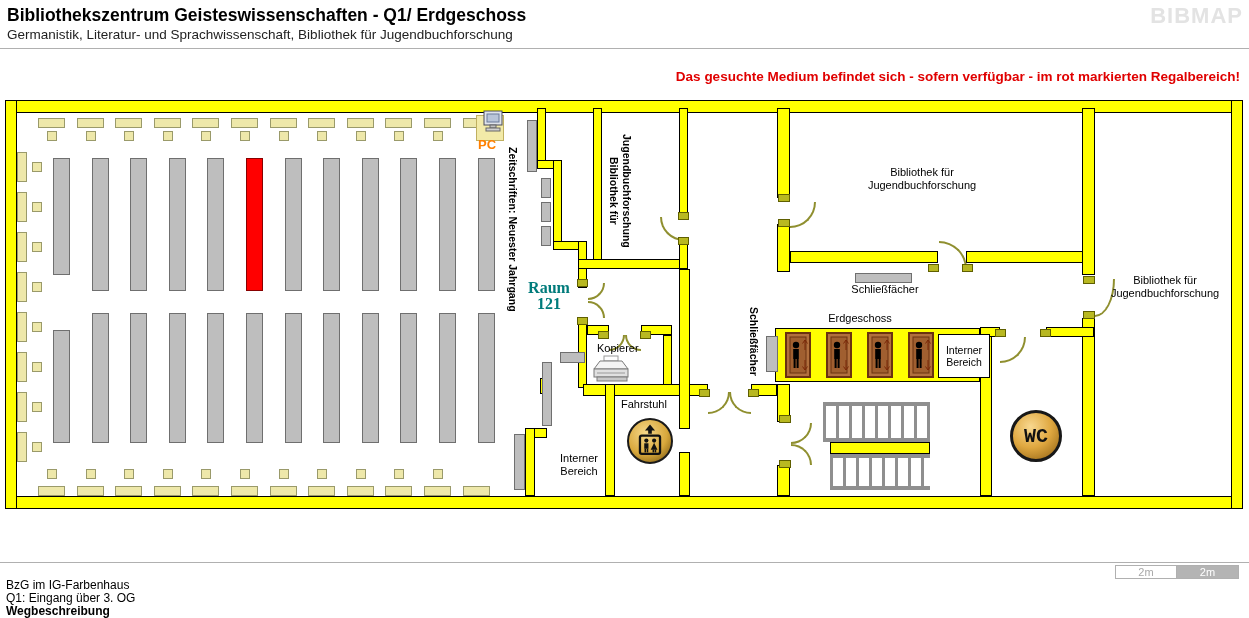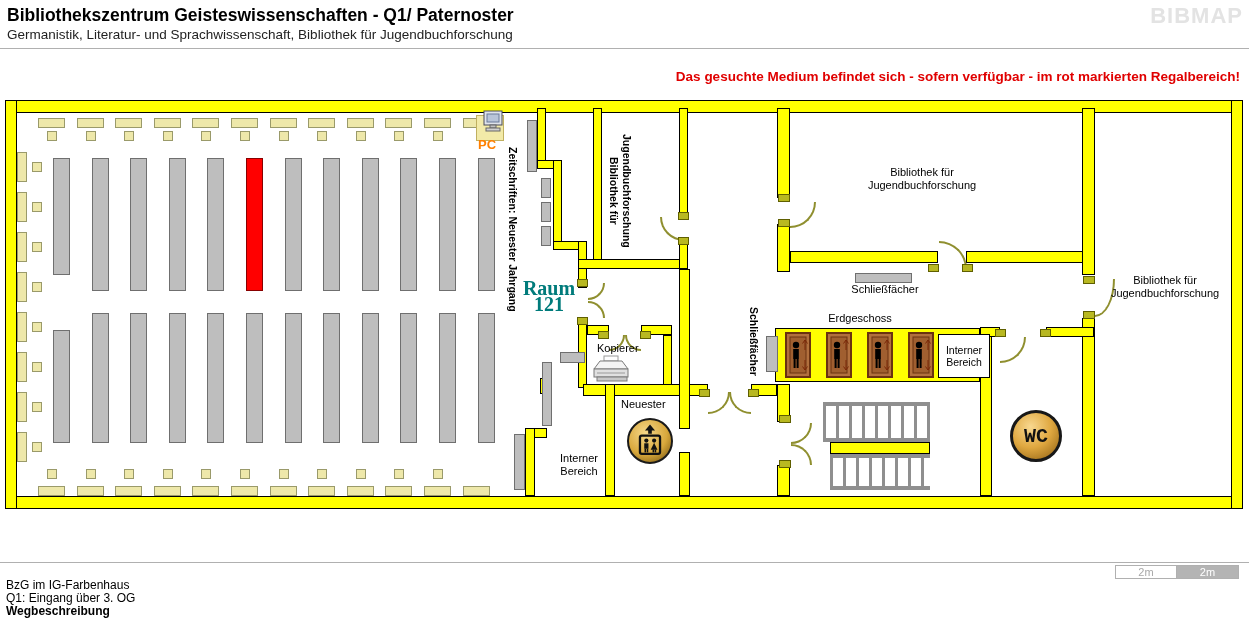--- a/index.html
+++ b/index.html
@@ -24,21 +24,21 @@
   .shelf{position:absolute;background:#bebebe;border:1px solid #6f6f6f;box-sizing:border-box;z-index:2;}
   .shelf.red{background:#ff0000;border-color:#880000;}
   .hr{position:absolute;left:0;width:1249px;height:1px;background:#b0b0b0;z-index:8;}
   #title{left:7px;top:5px;font-size:17.5px;font-weight:bold;}
   #subtitle{left:7px;top:27px;font-size:13.5px;color:#222;}
   #logo{right:6px;top:3px;font-size:22px;font-weight:bold;letter-spacing:1px;color:#e3e3e3;z-index:0;}
   #notice{right:9px;top:69px;font-size:13.5px;font-weight:bold;color:#e00000;z-index:8;padding-left:47px;}
   #pcpad{left:476px;top:115px;width:26px;height:24px;background:#f2eaa8;border:1px solid #c0b060;z-index:5;}
   #pclbl{left:478px;top:137px;font-size:13px;font-weight:bold;color:#ff8000;z-index:7;}
   #raum121{left:521px;top:280px;width:56px;text-align:center;font-family:"Liberation Serif",serif;
-           font-weight:bold;font-size:20px;line-height:16px;color:#007b7b;z-index:7;}
+           font-weight:bold;font-size:16px;line-height:16px;color:#007b7b;z-index:7;}
   #elev{left:627px;top:418px;width:46px;height:46px;border-radius:50%;border:2px solid #1a1a1a;
         background:radial-gradient(circle at 40% 32%,#f6d88a,#d8a83c 55%,#6a4a08);z-index:6;box-sizing:border-box;}
   #wc{left:1010px;top:410px;width:52px;height:52px;border-radius:50%;border:3px solid #181818;
       background:radial-gradient(circle at 38% 30%,#f8d890,#e0a840 48%,#8a5c10);z-index:6;box-sizing:border-box;
       display:flex;align-items:center;justify-content:center;font-size:20px;font-weight:bold;color:#111;font-family:Liberation Mono, monospace;}
   .pater{position:absolute;z-index:6;}
   #interner-box{left:938px;top:334px;width:52px;height:44px;background:#fff;border:1px solid #000;z-index:3;
                 box-sizing:border-box;display:flex;align-items:center;justify-content:center;}
   #interner-box .lbl{position:static;font-size:10.5px;line-height:12px;text-align:center;}
   #scale{left:1115px;top:565px;z-index:8;display:flex;font-size:11px;line-height:13px;}
@@ -47,21 +47,21 @@
   #foot1{left:6px;top:565px;font-size:12px;font-weight:bold;margin-top:39px;}
   #foot2{left:6px;top:578px;font-size:12px;}
   #foot3{left:6px;top:591px;font-size:12px;}
 </style>
 </head>
 <body>
 
 <div id="page">
 
   <div class="abs" id="logo">BIBMAP</div>
-  <div class="abs" id="title">Bibliothekszentrum Geisteswissenschaften - Q1/ Paternoster</div>
+  <div class="abs" id="title">Bibliothekszentrum Geisteswissenschaften - Q1/ Erdgeschoss</div>
   <div class="abs" id="subtitle">Germanistik, Literatur- und Sprachwissenschaft, Bibliothek für Jugendbuchforschung</div>
   <div class="hr" style="top:48px"></div>
   <div class="abs" id="notice">Das gesuchte Medium befindet sich - sofern verfügbar -  im rot markierten Regalbereich!</div>
 
   <div class="abs" id="plan" style="left:0;top:0;width:1249px;height:618px;">
 
     <div class="wall" style="left:5px;top:100px;width:1238px;height:13px"></div>
     <div class="wall" style="left:5px;top:496px;width:1238px;height:13px"></div>
     <div class="wall" style="left:5px;top:100px;width:12px;height:409px"></div>
     <div class="wall" style="left:1231px;top:100px;width:12px;height:409px"></div>
@@ -203,21 +203,21 @@
     </div>
     <div class="abs" id="raum121">
       <span>Raum</span><br>
       <span>121</span>
     </div>
     <div class="vtext" style="left:607px;top:116px;height:150px;width:30px">
       <span>Bibliothek für</span>
       <span>Jugendbuchforschung</span>
     </div>
     <div class="lbl" style="left:597px;top:342px">Kopierer</div>
-    <div class="lbl" style="left:621px;top:398px">Neuester</div>
+    <div class="lbl" style="left:621px;top:398px">Fahrstuhl</div>
     <div class="lbl center" style="left:548px;top:452px;width:62px">
       <span>Interner</span><br>
       <span>Bereich</span>
     </div>
     <div class="vtext" style="left:747px;top:299px;height:84px">
       <span>Schließfächer</span>
     </div>
     <div class="lbl center" style="left:840px;top:283px;width:90px">Schließfächer</div>
     <div class="lbl center" style="left:820px;top:312px;width:80px">Erdgeschoss</div>
     <div class="lbl center" style="left:822px;top:166px;width:200px">

